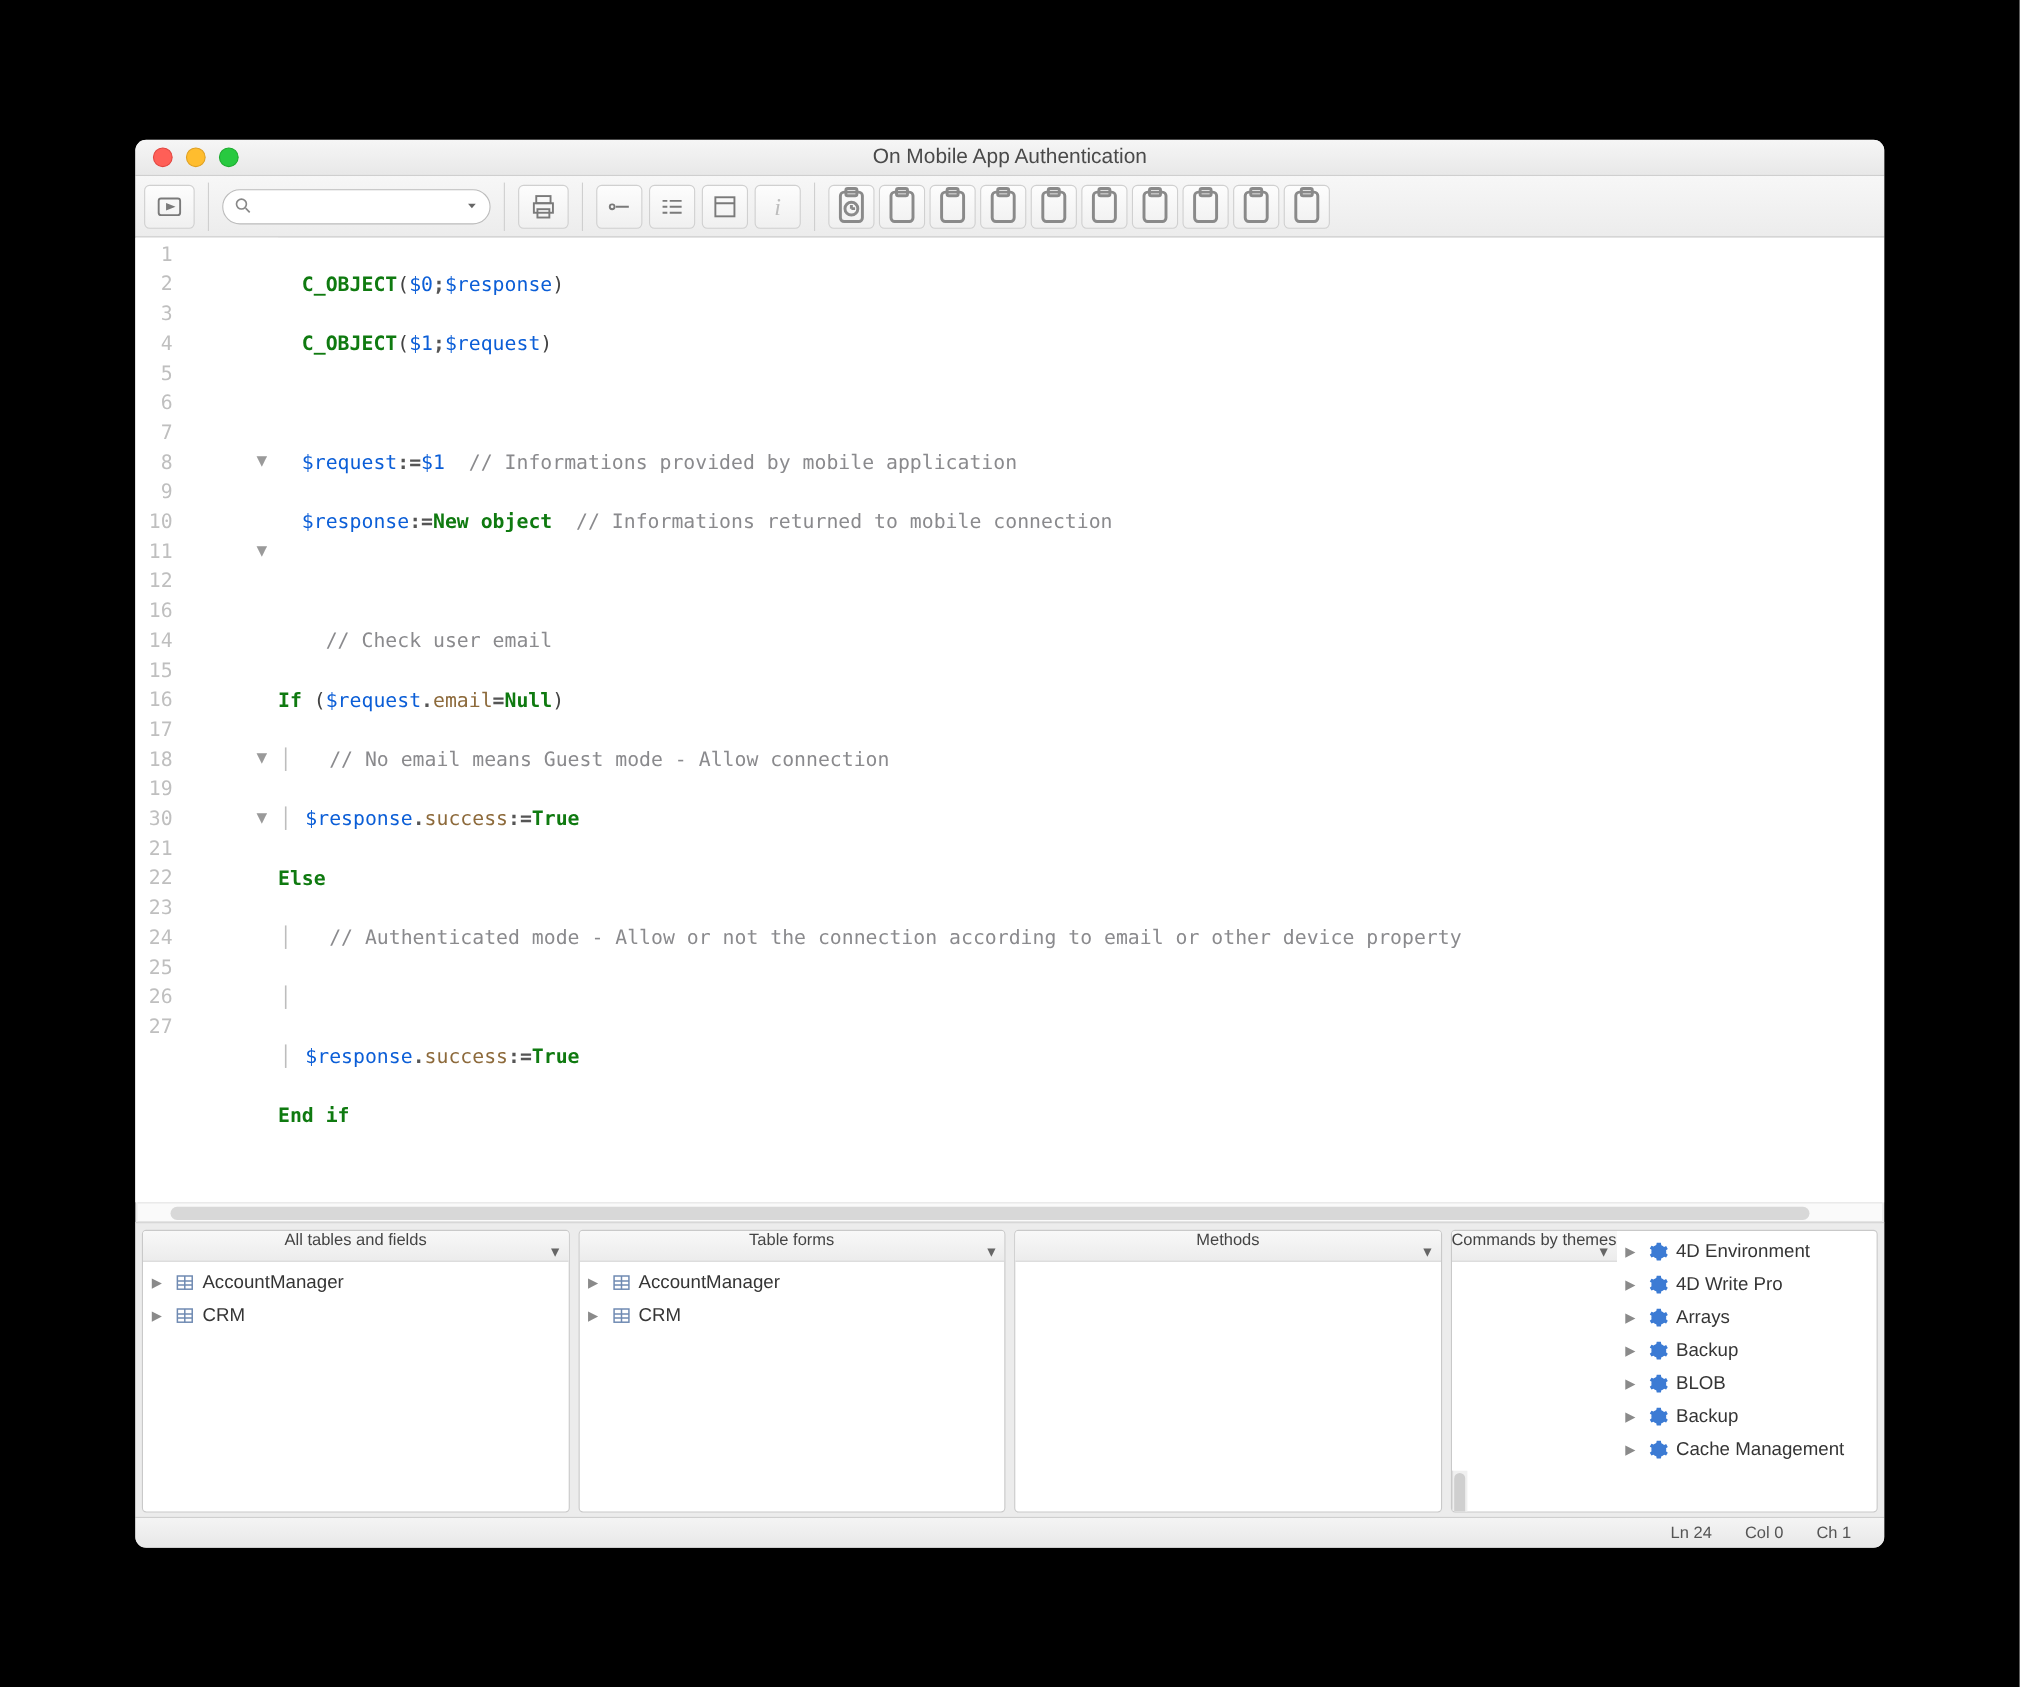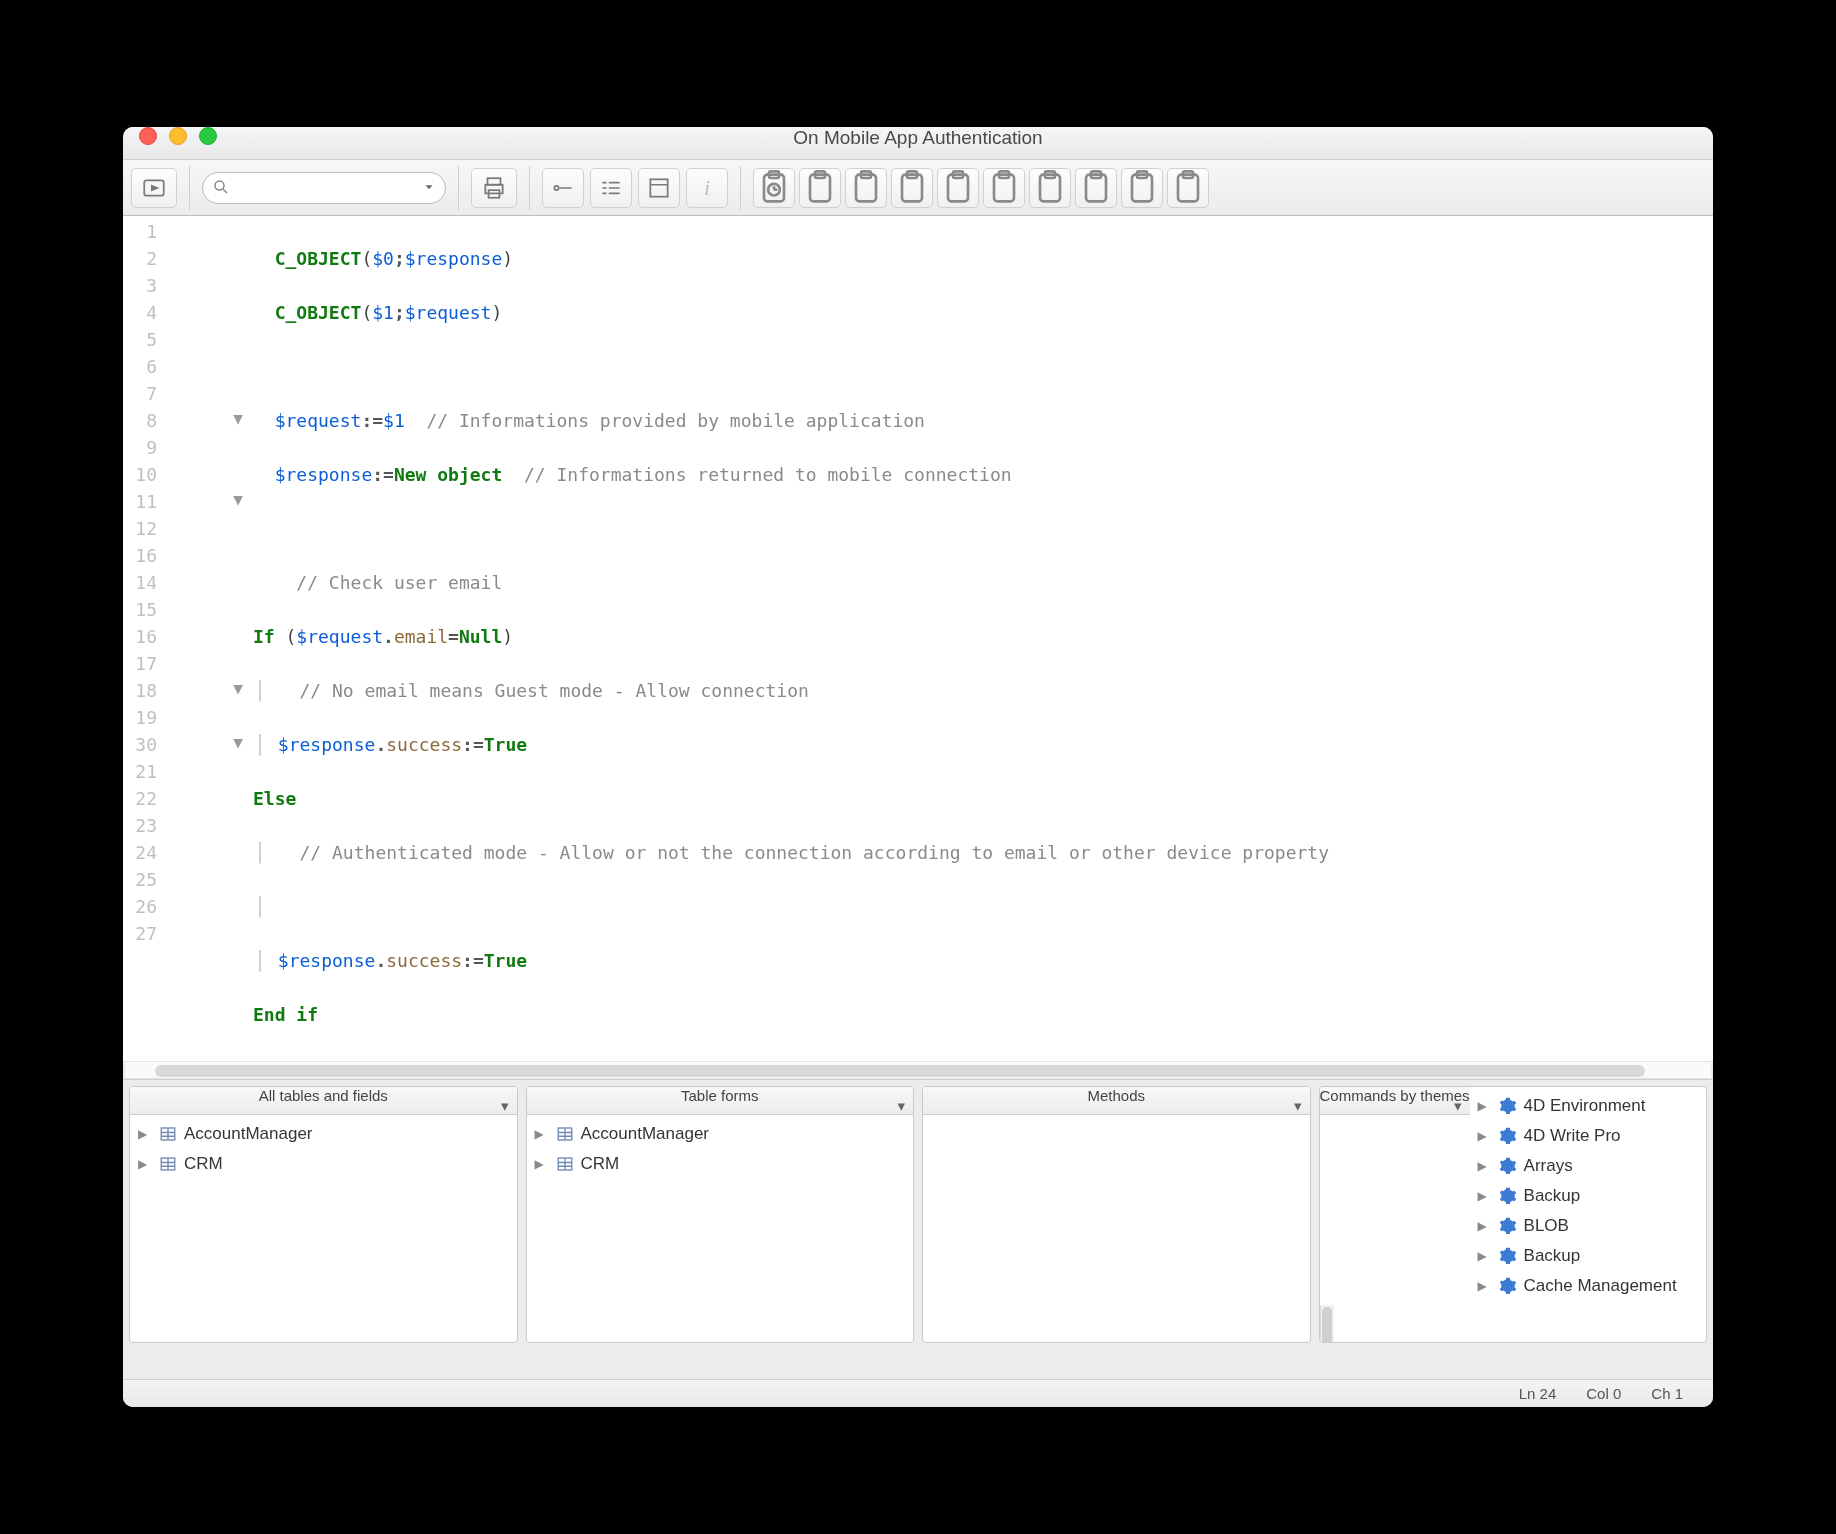--- a/index.html
+++ b/index.html
@@ -23,21 +23,21 @@
     flex-direction: column;
     overflow: hidden;
   }
 
   
   .titlebar {
     height: 33px;
     background: linear-gradient(#f6f6f6,#e8e8e8);
     border-bottom: 1px solid #cfcfcf;
     display:flex;
-    align-items:flex-start;
+    align-items:center;
     position: relative;
   }
   .traffic { display:flex; gap:12px; padding-left:16px; }
   .tl { width:18px; height:18px; border-radius:50%; }
   .tl.red{background:#ff5f57;border:1px solid #e24640;}
   .tl.yellow{background:#ffbd2e;border:1px solid #dfa022;}
   .tl.green{background:#28c940;border:1px solid #1dac2f;}
   .title {
     position:absolute; left:0; right:0; text-align:center;
     color:#4a4a4a; font-size:19px; font-weight:400;
@@ -219,21 +219,21 @@
   .panel4 .panel-body { flex:1; }
 
   
   .status {
     height:28px;
     background:linear-gradient(#f4f4f4,#e8e8e8);
     border-top:1px solid #cfcfcf;
     display:flex; align-items:center; justify-content:flex-end;
     padding: 0 30px;
     gap: 30px;
-    color:#555; font-size:15px;margin-top:32px;
+    color:#555; font-size:15px;
   }
 </style>
 </head>
 <body>
 
 <div class="window">
 
   <div class="titlebar">
     <div class="traffic">
       <div class="tl red"></div>

